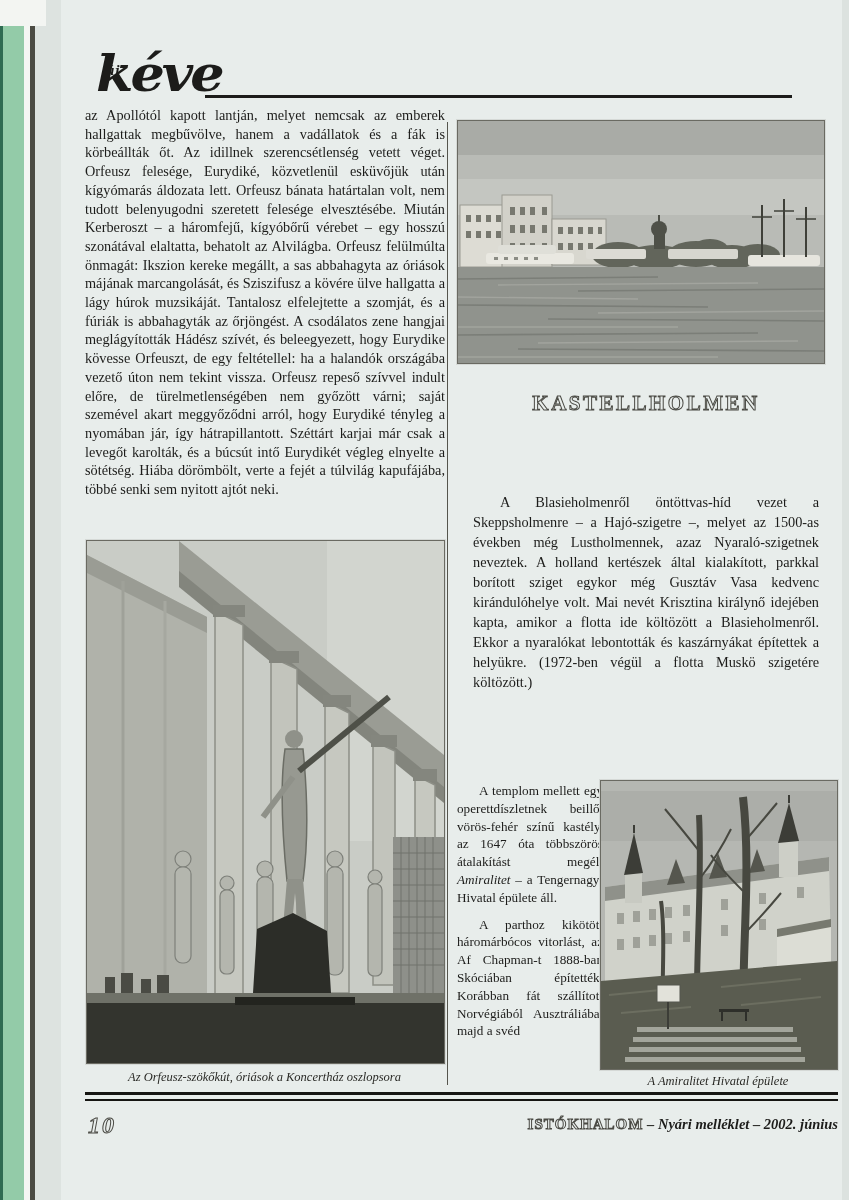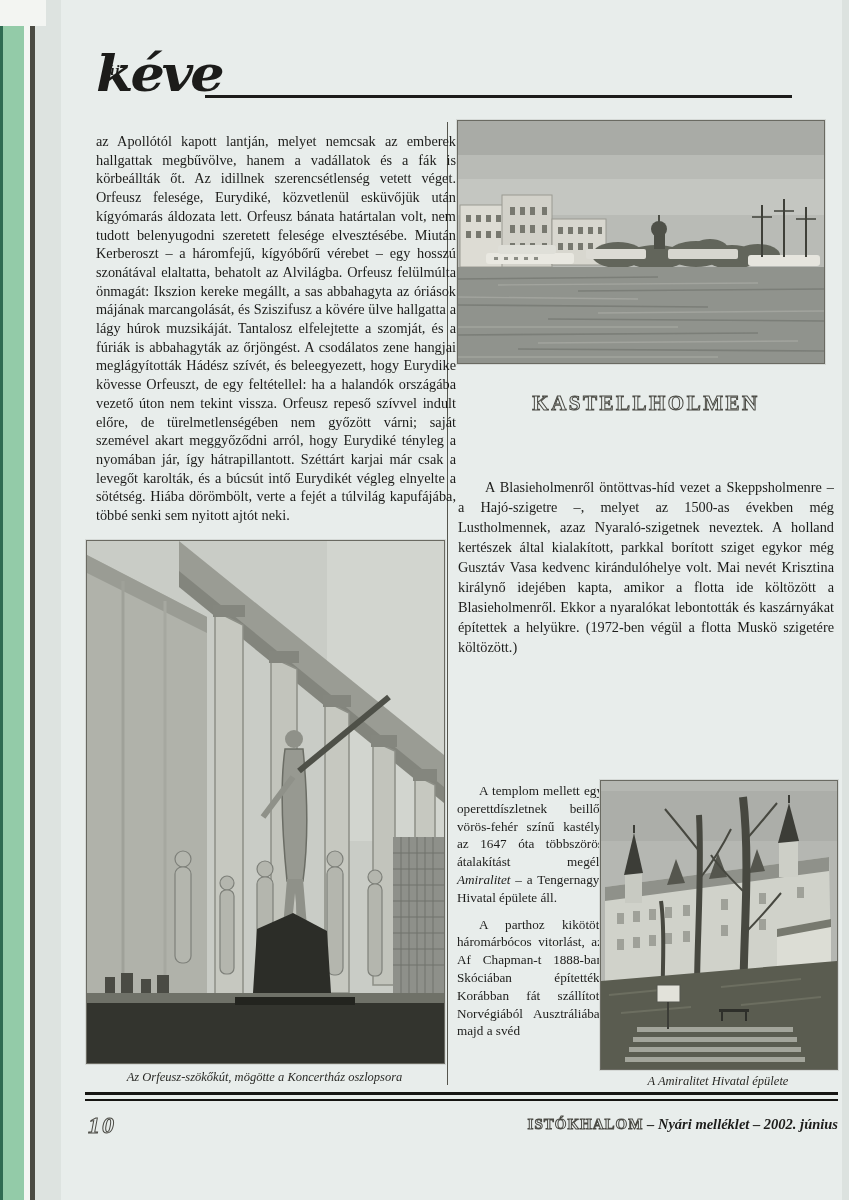--- a/index.html
+++ b/index.html
@@ -14,23 +14,23 @@
   .edge-right{position:absolute;right:0;top:0;width:7px;height:1200px;background:#dce2df;}
 
   
   .logo-prefix{position:absolute;left:78px;top:62px;font-size:15px;font-style:italic;font-weight:bold;letter-spacing:1px;margin-left:28px;}
   .logo-script{position:absolute;left:96px;top:42px;font-size:54px;font-style:italic;font-weight:bold;font-family:"DejaVu Serif",serif;letter-spacing:-3px;transform:scaleY(.92);}
   .header-rule{position:absolute;left:205px;top:95px;width:587px;height:2.5px;background:#1c1c1a;}
 
   
   .col-divider{position:absolute;left:447px;top:122px;width:1.4px;height:963px;background:#55554d;}
   .body-text{font-size:14.3px;line-height:18.7px;text-align:justify;}
-  .left-body{position:absolute;left:85px;top:132px;width:360px;margin-left:11px;}
+  .left-body{position:absolute;left:85px;top:106px;width:360px;}
   .rc-flow{position:absolute;left:457px;top:476px;width:378px;font-size:14.3px;line-height:20px;text-align:justify;}
-  .rc-flow p{margin:1px;text-indent:27px;}
+  .rc-flow p{margin:16px;text-indent:27px;}
   .rc-flow p + p{margin-top:12px;}
   .narrow-col{position:absolute;left:457px;top:782px;width:146px;font-size:13.2px;line-height:17.8px;text-align:justify;overflow-wrap:break-word;}
   .narrow-col p{margin:0;text-indent:22px;}
   .narrow-col p + p{margin-top:9px;}
 
   
   .outline{color:rgba(80,80,74,.25);-webkit-text-fill-color:rgba(255,255,255,.06);-webkit-text-stroke:1px #4a4a44;font-family:"Liberation Serif",serif;font-weight:bold;}
   .section-heading{position:absolute;left:457px;top:388px;width:378px;text-align:center;font-size:21px;line-height:30px;letter-spacing:2.5px;}
 
   
@@ -153,21 +153,21 @@
       <rect x="0" y="462" width="357" height="60" fill="#33342e"></rect>
       <rect x="148" y="456" width="120" height="8" fill="#23241f"></rect>
       <g fill="#4a4b44">
         <rect x="18" y="436" width="10" height="16"></rect>
           <rect x="34" y="432" width="12" height="20"></rect>
         <rect x="54" y="438" width="10" height="14"></rect>
           <rect x="70" y="434" width="12" height="18"></rect>
       </g>
     </svg>
   </div>
-  <div class="caption caption-left">Az Orfeusz-szökőkút, mögötte a Koncertház oszlopsora</div>
+  <div class="caption caption-left">Az Orfeusz-szökőkút, óriások a Koncertház oszlopsora</div>
 
   <div class="photo photo-harbor">
     <svg width="366" height="242" viewBox="0 0 366 242">
       <rect width="366" height="242" fill="#b9bbb6"></rect>
       <rect y="0" width="366" height="34" fill="#a9aba6"></rect>
       <rect y="58" width="366" height="36" fill="#c4c6c1"></rect>
 
       <rect x="2" y="84" width="80" height="62" fill="#dddcd4" stroke="#9a9a92" stroke-width="1"></rect>
       <rect x="44" y="74" width="50" height="72" fill="#d2d1c9" stroke="#9a9a92" stroke-width="1"></rect>
       <rect x="94" y="98" width="54" height="46" fill="#d8d7cf" stroke="#9a9a92" stroke-width="1"></rect>

